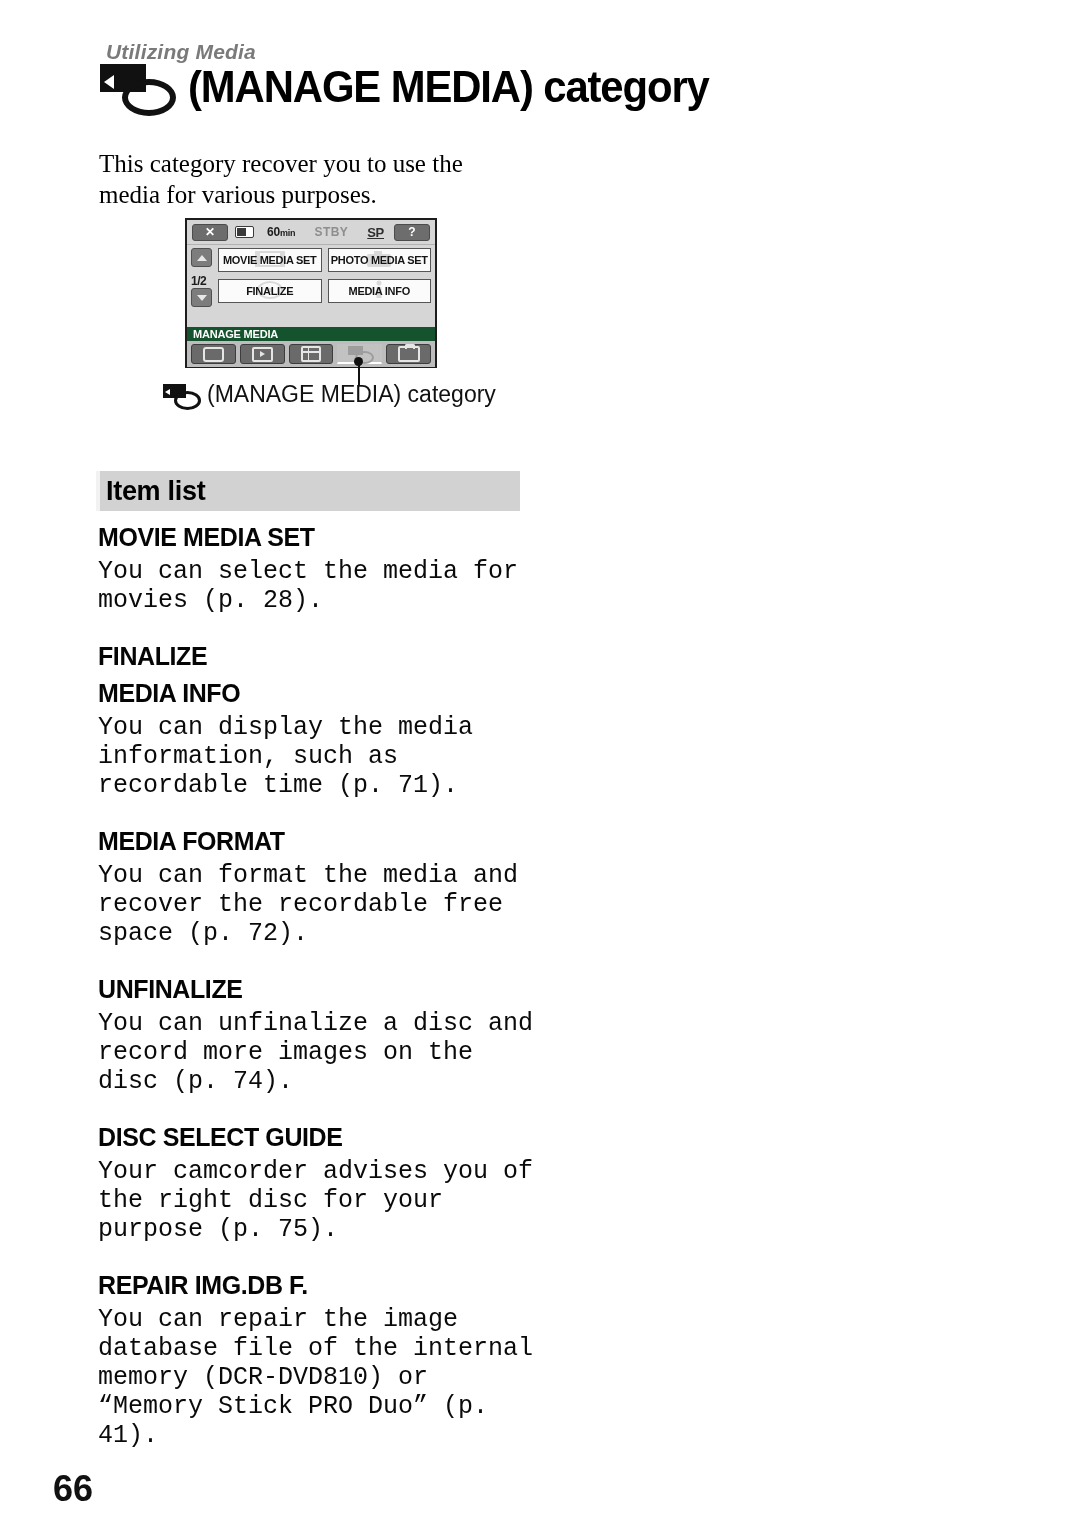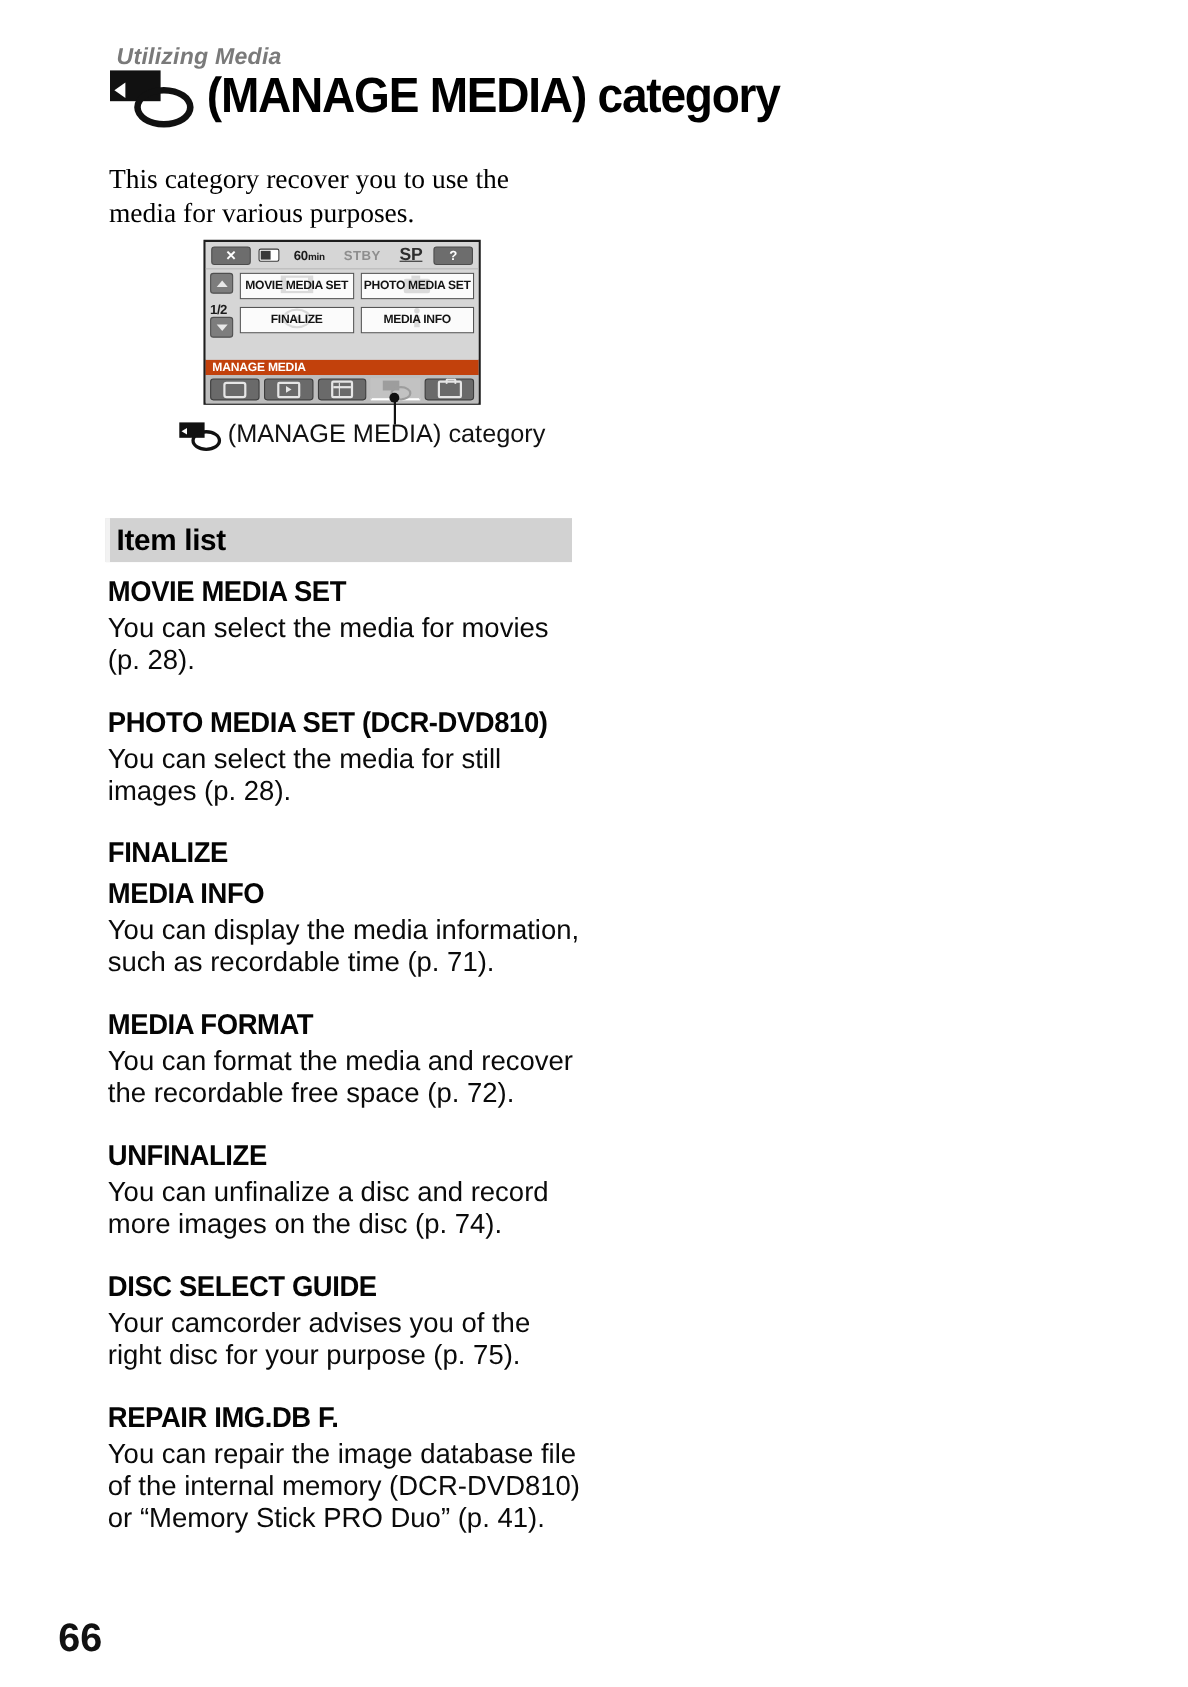--- a/index.html
+++ b/index.html
@@ -163,21 +163,21 @@
   .lcd-time .unit { font-size: 9px; }
   .lcd-stby {
     flex: 1;
     text-align: center;
     font-size: 12px;
     font-weight: bold;
     color: #8e8e8e;
     letter-spacing: 0.4px;
   }
   .lcd-sp {
-    font-size: 16px;
+    font-size: 13px;
     font-weight: bold;
     color: #2e2e2e;
     text-decoration: underline;
     margin-right: 10px;
     letter-spacing: -0.3px;
   }
 
   .lcd-body {
     position: relative;
     height: 82px;
@@ -246,21 +246,21 @@
     position: absolute;
     left: 50%;
     top: 50%;
     transform: translate(-50%, -50%);
     opacity: 0.16;
   }
   .lcd-item .label { position: relative; z-index: 2; }
 
   .lcd-cat {
     height: 14px;
-    background: #c2410c;
+    background: #14532d;
     color: #ffffff;
     font-size: 11px;
     font-weight: bold;
     letter-spacing: -0.2px;
     display: flex;
     align-items: center;
     padding-left: 6px;
     box-sizing: border-box;
   }
   .lcd-tabs {
@@ -409,21 +409,21 @@
     font-weight: bold;
     font-size: 26px;
     letter-spacing: -0.4px;
     margin: 0 0 4px 0;
     transform: scaleX(0.96);
     transform-origin: left center;
     white-space: nowrap;
     color: #050505;
   }
   .item p {
-    font-family: Liberation Sans, sans-serif;
+    font-family: Liberation Mono, monospace;
     font-size: 25px;
     line-height: 1.16;
     margin: 0 0 26px 0;
     color: #0a0a0a;
   }
 
   
   .page-number {
     position: absolute;
     left: 53px;
@@ -562,24 +562,20 @@
 <div class="section-band">
   <span class="band-text">Item list</span>
 </div>
 
 <div class="items">
   <div class="item">
     <h3>MOVIE MEDIA SET</h3>
     <p>You can select the media for movies (p. 28).</p>
   </div>
   <div class="item">
-    <h3>PHOTO MEDIA SET (DCR-DVD810)</h3>
-    <p>You can select the media for still images (p. 28).</p>
-  </div>
-  <div class="item">
     <h3>FINALIZE</h3>
   </div>
   <div class="item">
     <h3>MEDIA INFO</h3>
     <p>You can display the media information, such as recordable time (p. 71).</p>
   </div>
   <div class="item">
     <h3>MEDIA FORMAT</h3>
     <p>You can format the media and recover the recordable free space (p. 72).</p>
   </div>

